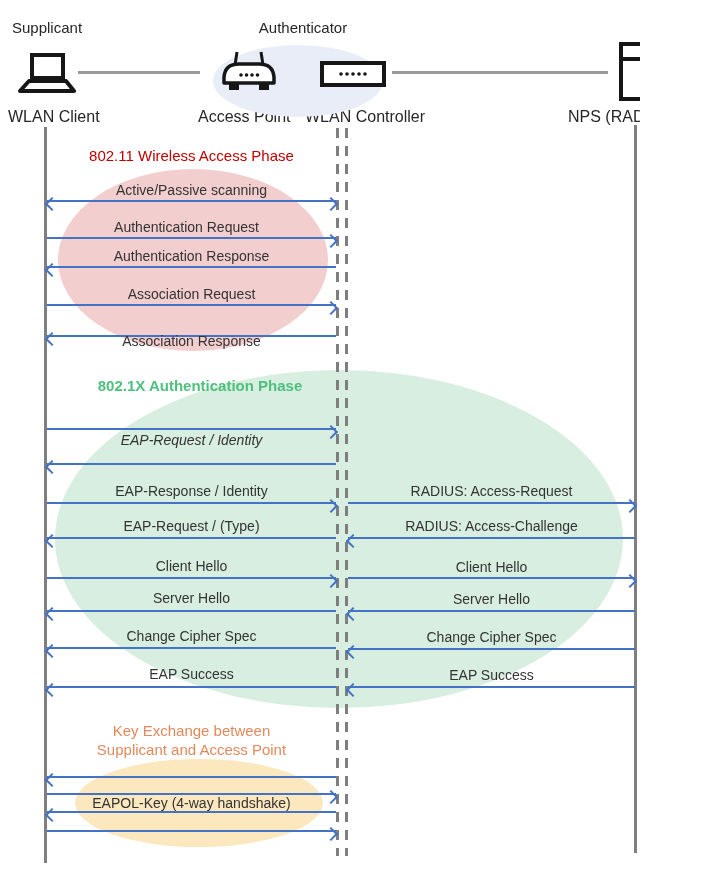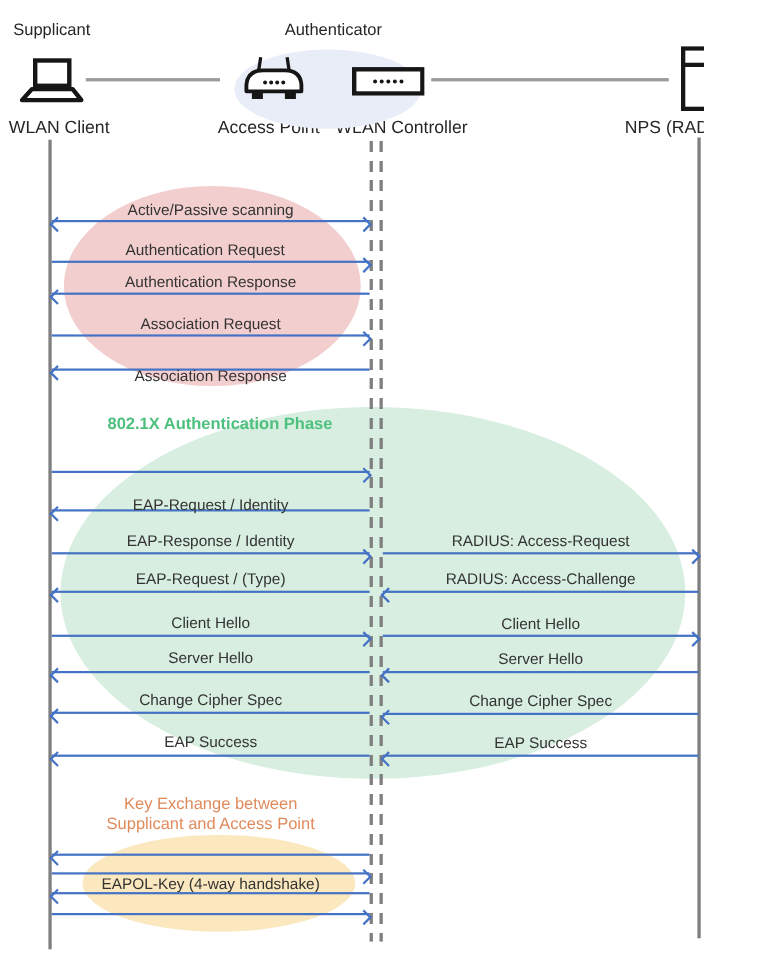--- a/index.html
+++ b/index.html
@@ -108,32 +108,33 @@
 
   <div class="ellipse pink" style="left:58px;top:169px;width:270px;height:182px;"></div>
   <div class="ellipse green" style="left:55px;top:370px;width:568px;height:338px;"></div>
   <div class="ellipse yellow" style="left:75px;top:759px;width:248px;height:88px;"></div>
 
   <div class="lifeline" style="left:44px;top:127px;height:736px;"></div>
   <div class="dashline" style="left:336px;top:128px;height:728px;"></div>
   <div class="dashline" style="left:345px;top:128px;height:728px;"></div>
   <div class="lifeline" style="left:634px;top:125px;height:728px;"></div>
 
+  <div class="phase-title red" style="left:47px;top:146px;width:289px;">802.11 Wireless Access Phase</div>
   <div class="phase-title greent" style="left:50px;top:376px;width:300px;">802.1X Authentication Phase</div>
   <div class="phase-title orange" style="left:47px;top:721px;width:289px;">
     <div>Key Exchange between</div>
     <div>Supplicant and Access Point</div>
   </div>
 
   <div class="msg" style="left:47px;top:182px;width:289px;">Active/Passive scanning</div>
   <div class="msg" style="left:42px;top:219px;width:289px;">Authentication Request</div>
   <div class="msg" style="left:47px;top:248px;width:289px;">Authentication Response</div>
   <div class="msg" style="left:47px;top:286px;width:289px;">Association Request</div>
   <div class="msg" style="left:47px;top:333px;width:289px;">Association Response</div>
-  <div class="msg" style="left:47px;top:451px;width:289px;">EAP-Request / Identity</div>
+  <div class="msg" style="left:47px;top:432px;width:289px;font-style:italic;">EAP-Request / Identity</div>
   <div class="msg" style="left:47px;top:483px;width:289px;">EAP-Response / Identity</div>
   <div class="msg" style="left:47px;top:518px;width:289px;">EAP-Request / (Type)</div>
   <div class="msg" style="left:47px;top:558px;width:289px;">Client Hello</div>
   <div class="msg" style="left:47px;top:590px;width:289px;">Server Hello</div>
   <div class="msg" style="left:47px;top:628px;width:289px;">Change Cipher Spec</div>
   <div class="msg" style="left:47px;top:666px;width:289px;">EAP Success</div>
   <div class="msg" style="left:47px;top:795px;width:289px;">EAPOL-Key (4-way handshake)</div>
 
   <div class="msg" style="left:348px;top:483px;width:287px;">RADIUS: Access-Request</div>
   <div class="msg" style="left:348px;top:518px;width:287px;">RADIUS: Access-Challenge</div>

